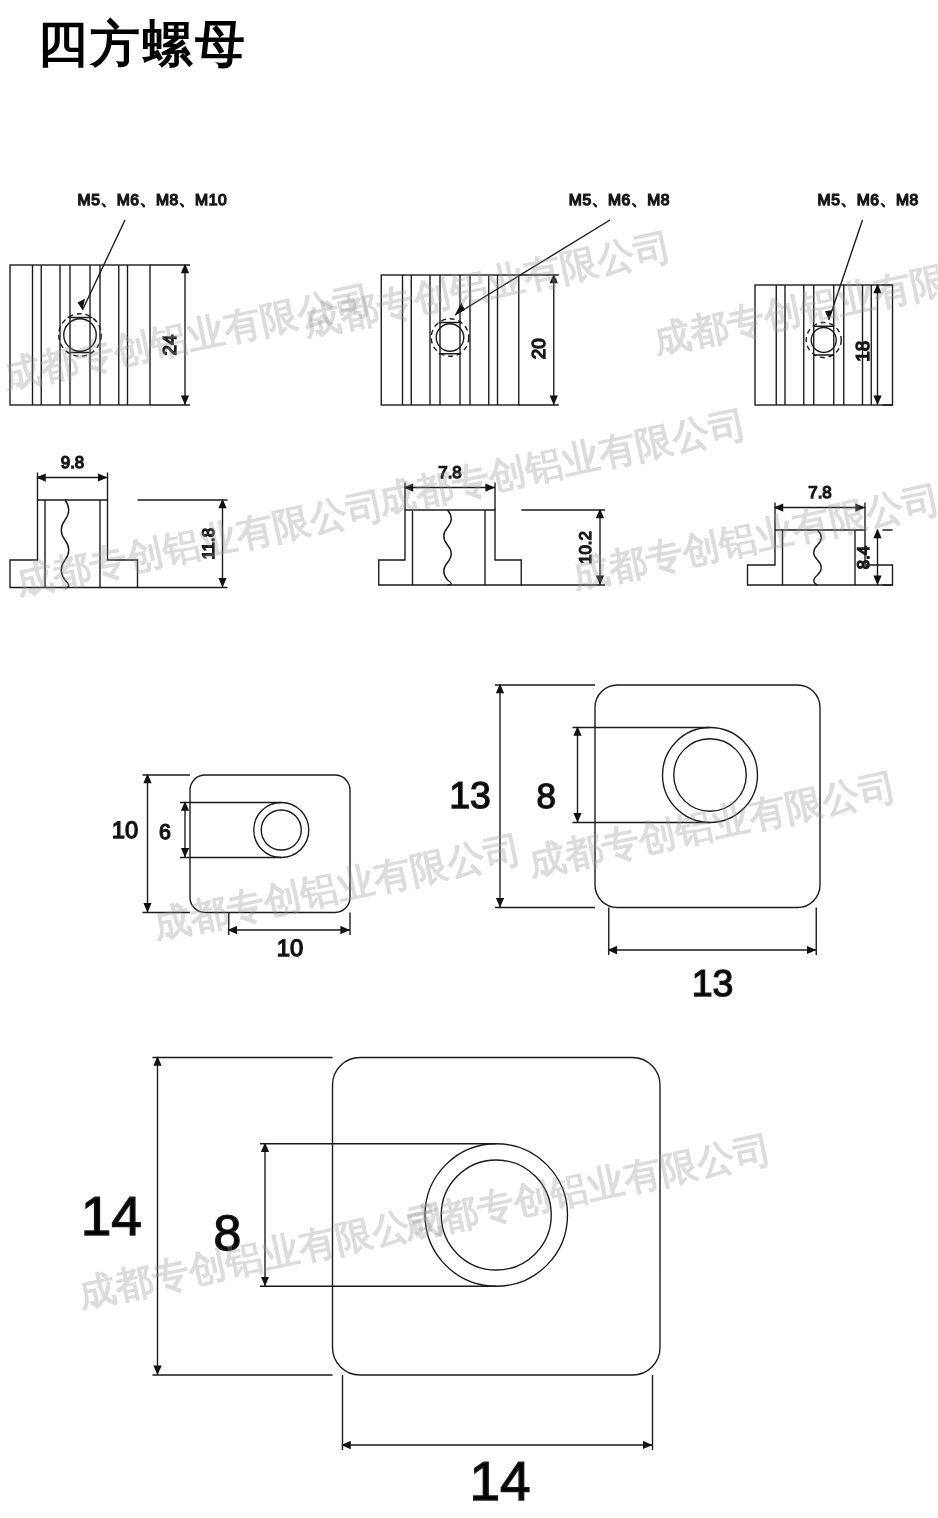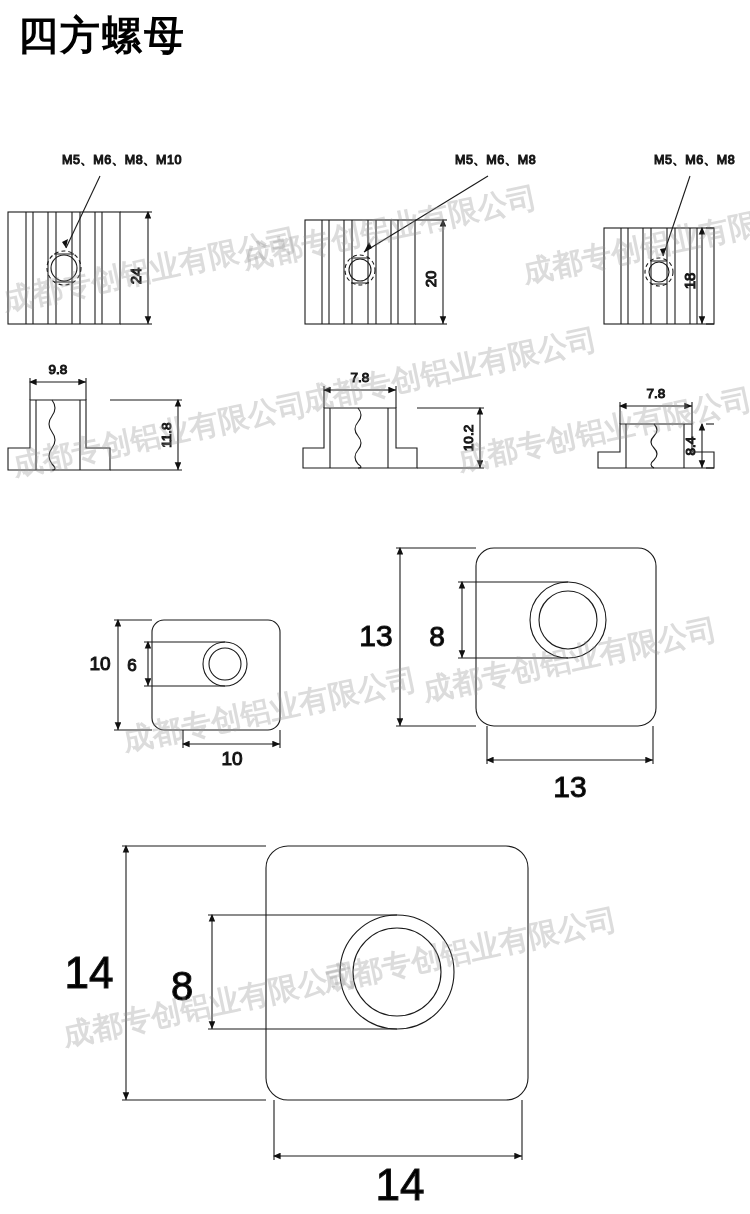--- a/index.html
+++ b/index.html
@@ -16,21 +16,21 @@
     overflow: hidden;
   }
   #sheet {
     position: absolute;
     left: 0; top: 0;
     width: 750px;
     height: 1214px;
   }
   .title {
     position: absolute;
-    left: 18px;
+    left: 30px;
     top: 8px;
     font-size: 40px;
     font-weight: bold;
     letter-spacing: 2px;
     font-family: "DejaVu Sans", sans-serif;
     color: #000;
     text-align: center;
   }
   .wm {
     position: absolute;

